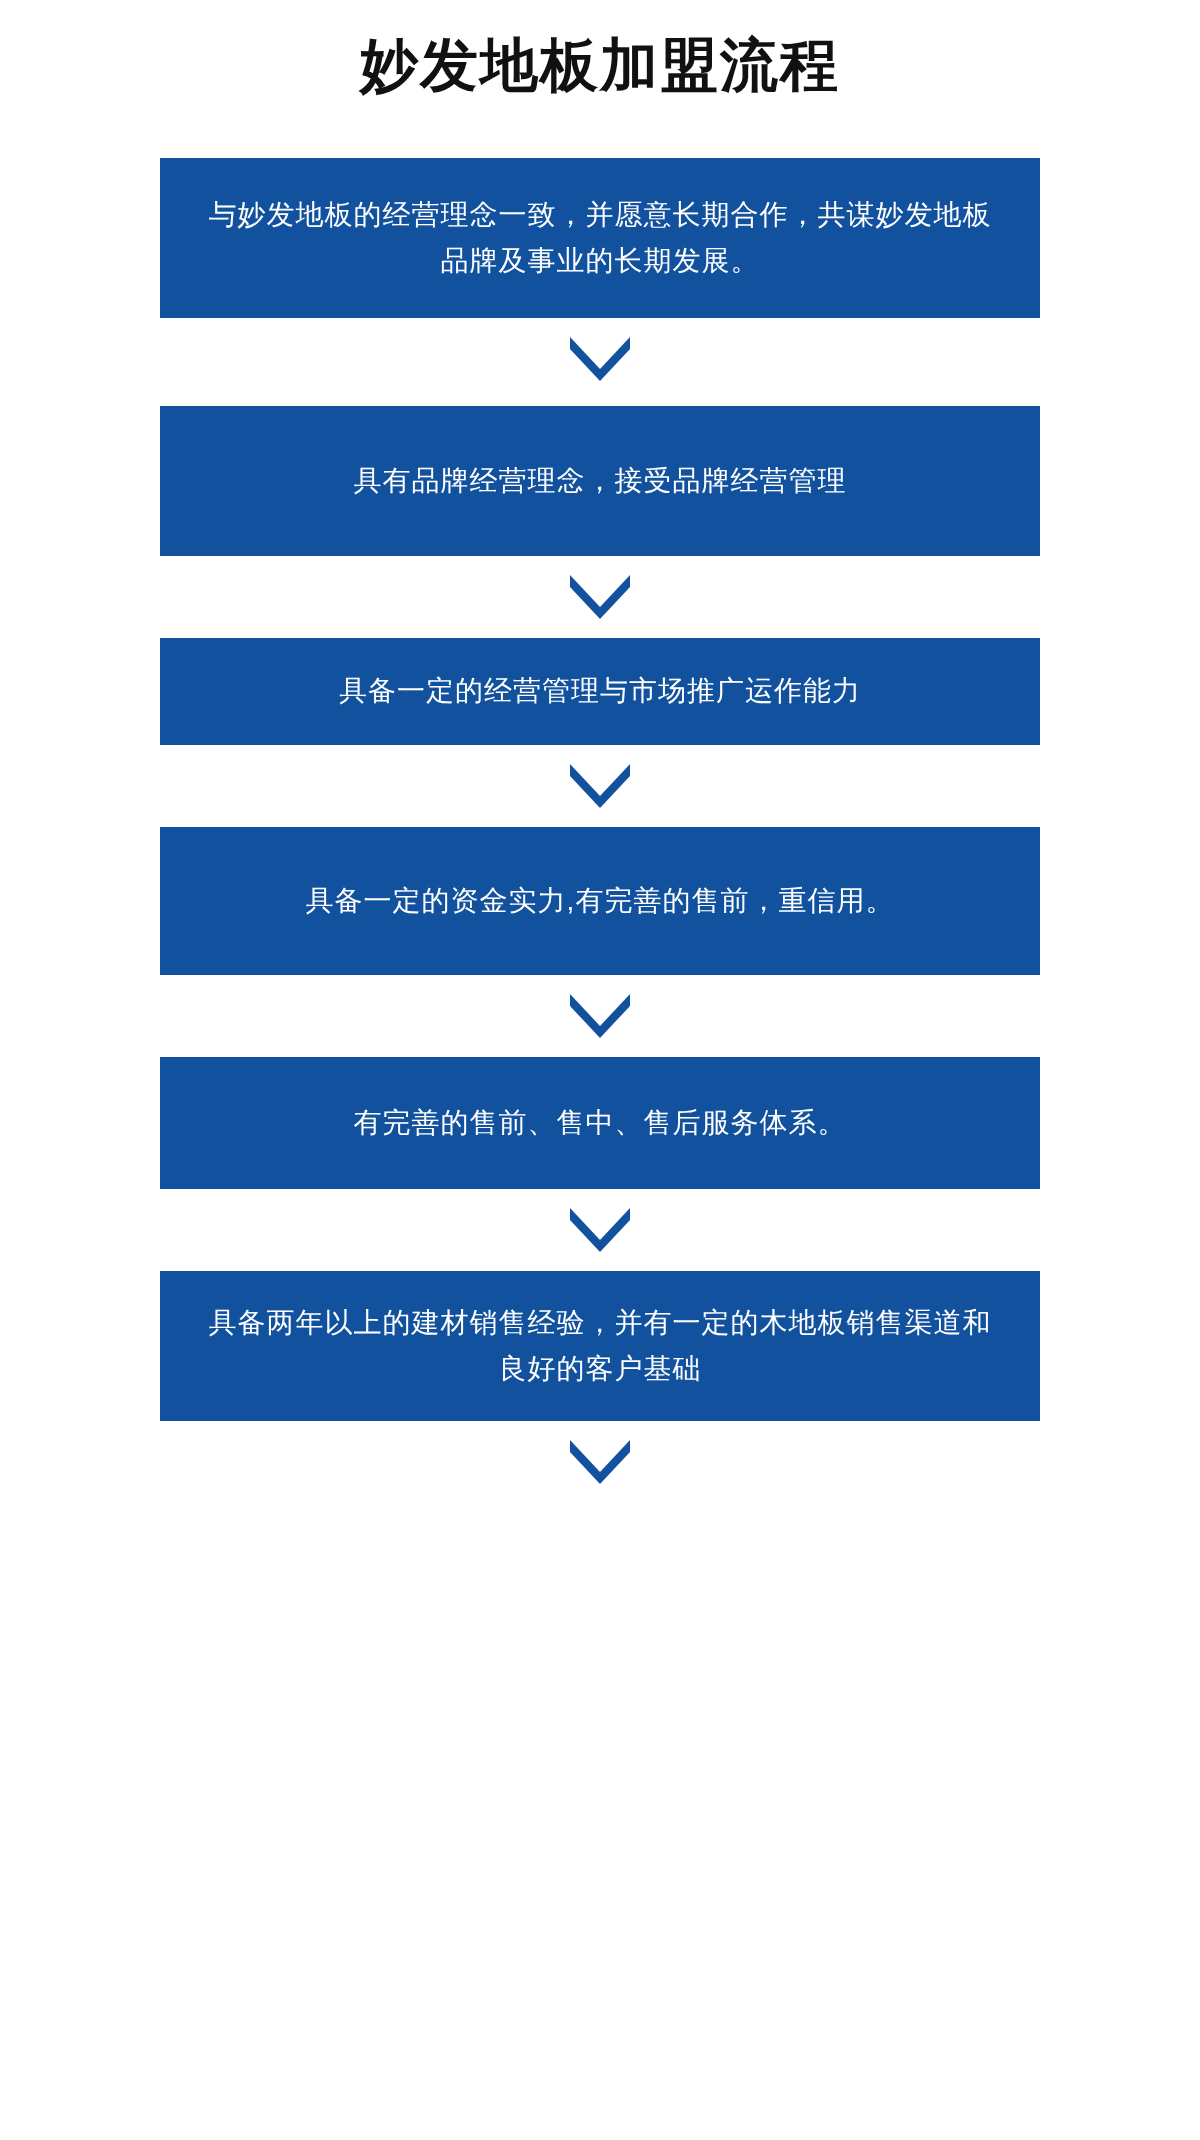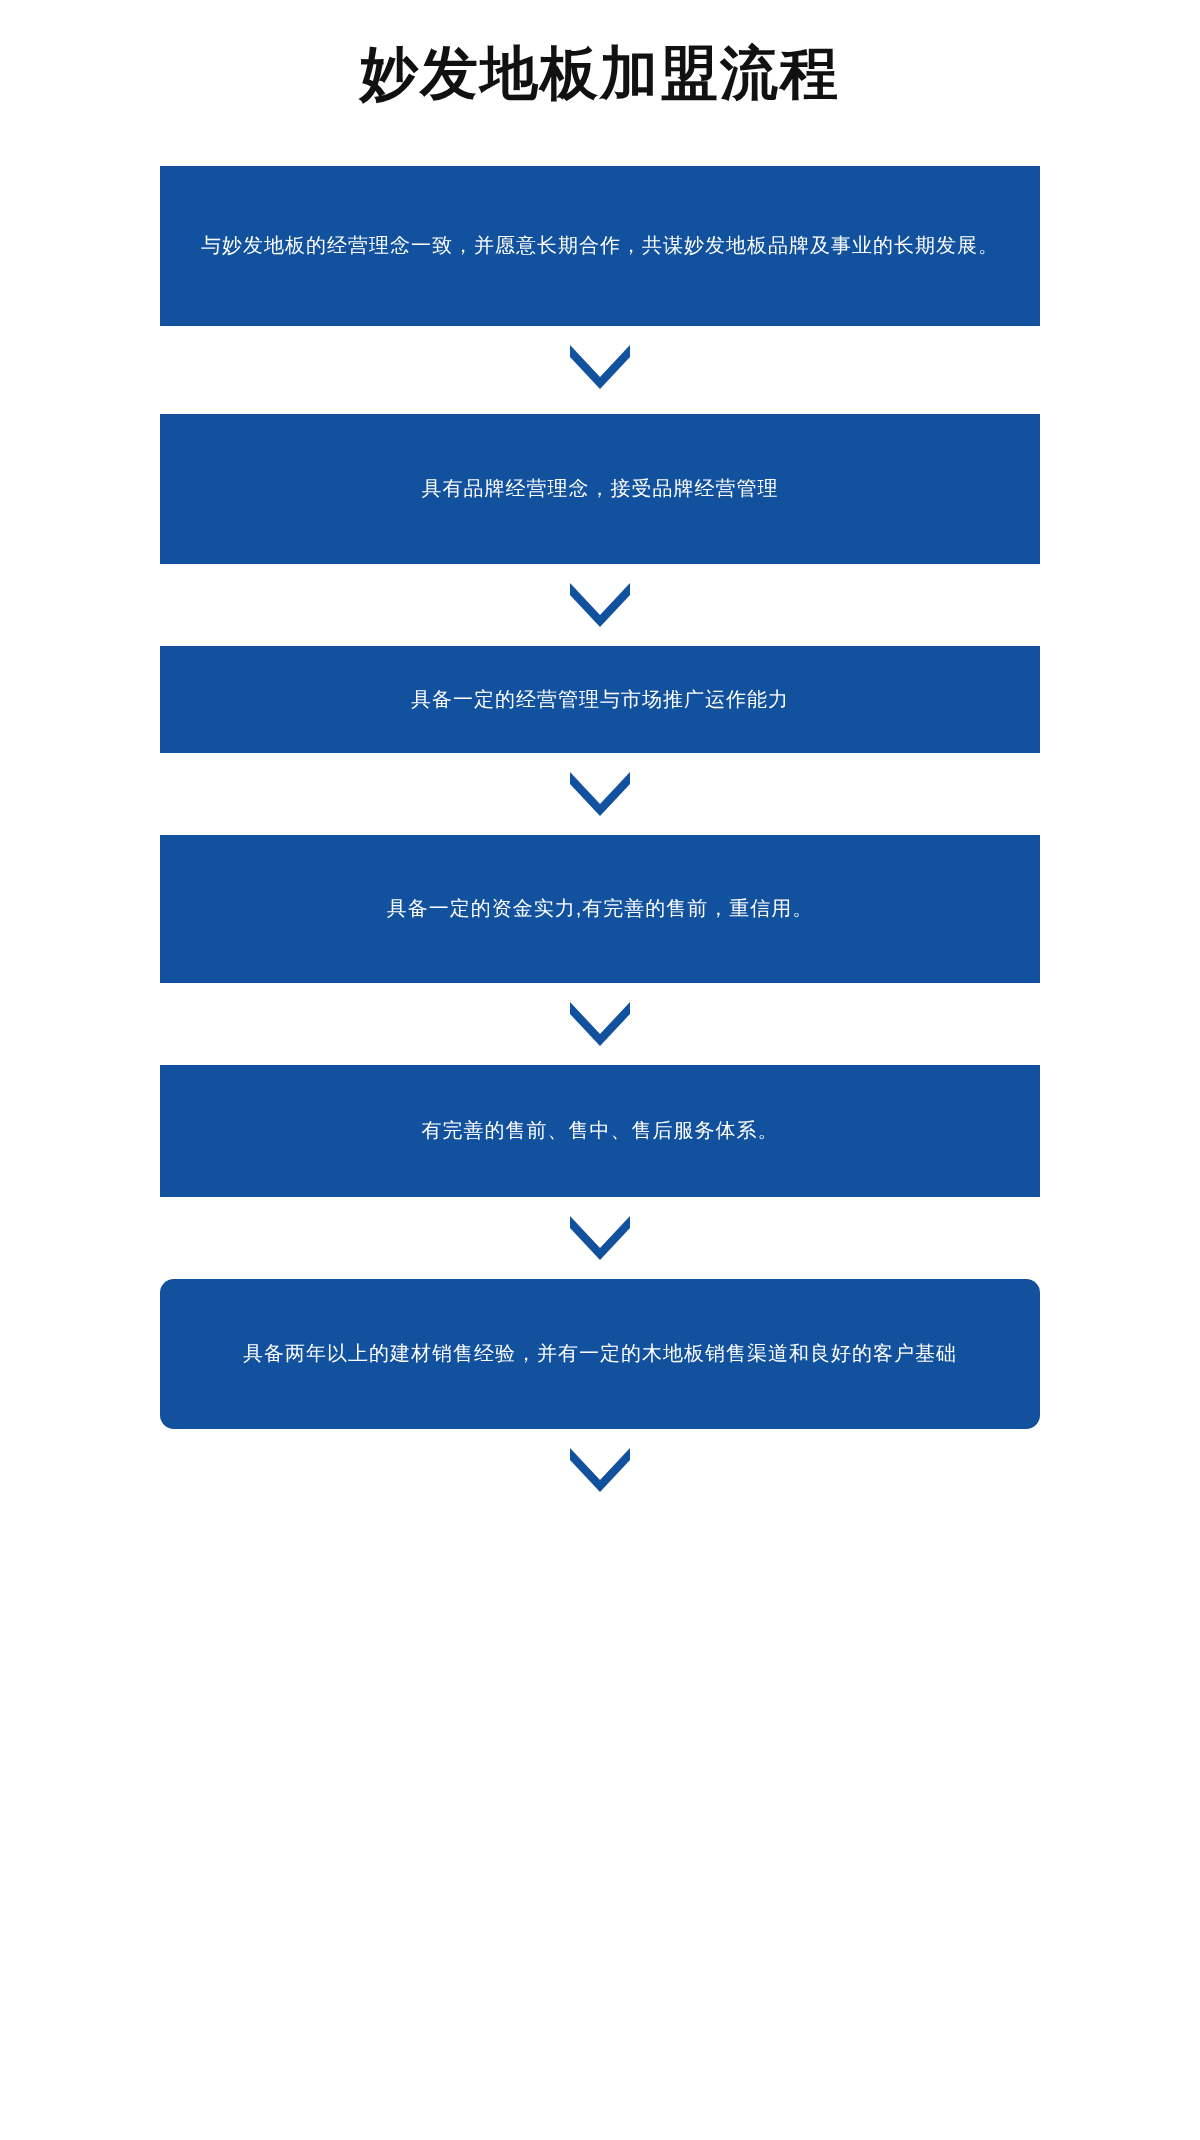--- a/index.html
+++ b/index.html
@@ -12,21 +12,21 @@
     height: 2140px;
     background: #ffffff;
     font-family: "Liberation Sans", "DejaVu Sans", sans-serif;
     overflow: hidden;
   }
   .page {
     position: relative;
     width: 1200px;
     height: 2140px;
     box-sizing: border-box;
-    padding: 8px;
+    padding: 0;
   }
   .title {
     text-align: center;
     font-size: 58px;
     font-weight: bold;
     color: #111111;
     letter-spacing: 2px;
     padding-top: 30px;
     padding-bottom: 0;
     line-height: 1.2;
@@ -40,36 +40,36 @@
   }
   .step {
     background: #11519E;
     color: #ffffff;
     width: 880px;
     box-sizing: border-box;
     display: flex;
     align-items: center;
     justify-content: center;
     text-align: center;
-    font-size: 20px;
+    font-size: 28px;
     line-height: 1.62;
     letter-spacing: 1px;
     padding: 0 40px;
     font-weight: 500;
   }
   .step .step-text {
     display: block;
     width: 100%;
   }
   .step-1 { height: 160px; }
   .step-2 { height: 150px; margin-top: 6px; }
   .step-3 { height: 107px; }
   .step-4 { height: 148px; }
   .step-5 { height: 132px; }
-  .step-6 { height: 150px; border-radius: 14px; }
+  .step-6 { height: 150px; }
   .step-7 { height: 160px; }
 
   .arrow {
     width: 60px;
     height: 46px;
     margin: 18px 0;
     display: flex;
     align-items: center;
     justify-content: center;
   }

